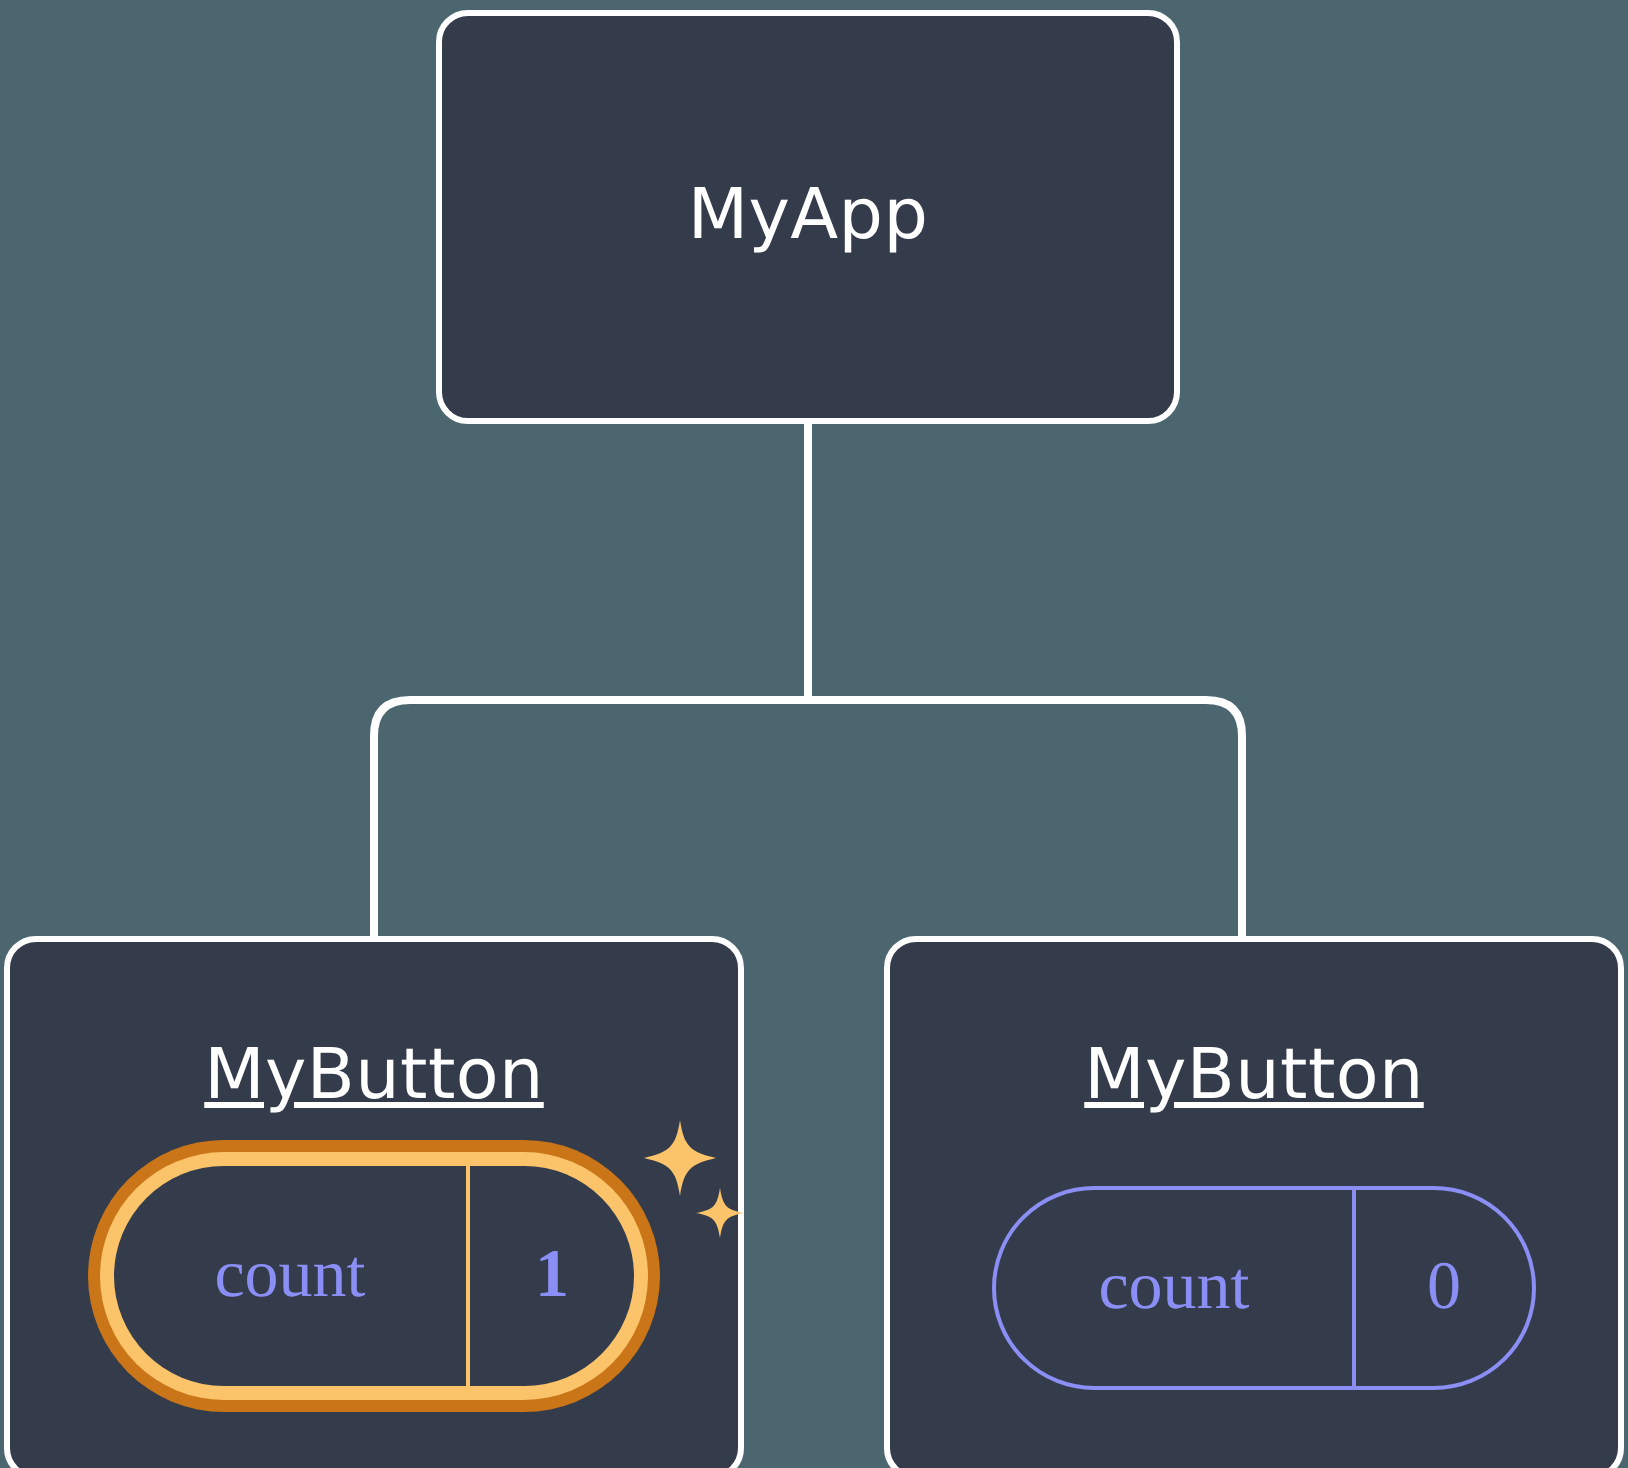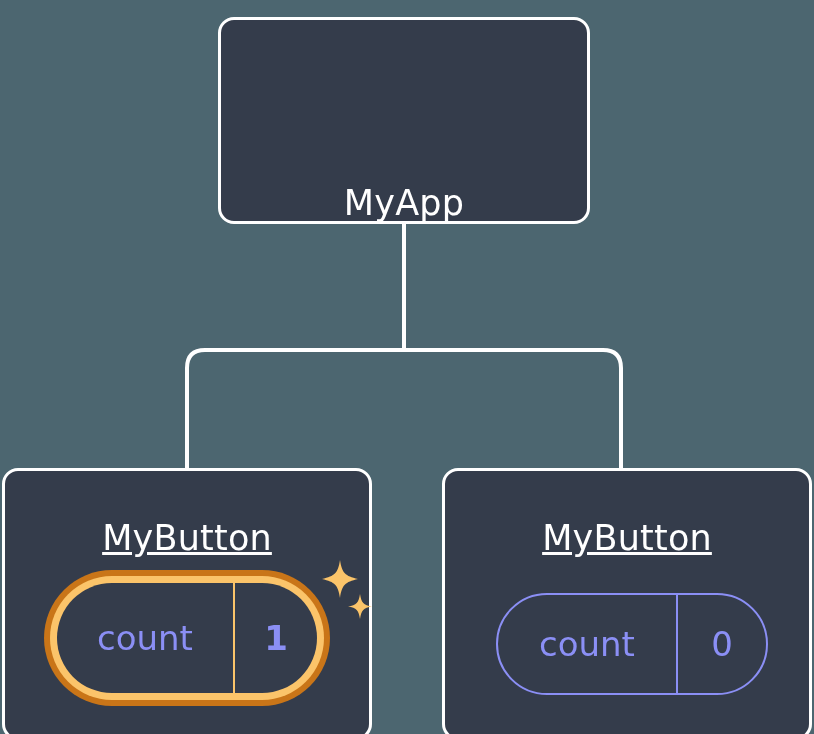--- a/index.html
+++ b/index.html
@@ -39,22 +39,21 @@
     border-radius: 16px;
     display: flex;
     flex-direction: column;
     align-items: center;
   }
   .node-root {
     left: 218px;
     top: 5px;
     width: 372px;
     height: 207px;
-    justify-content: flex-end;
-    margin-top: 12px;
+    justify-content: center;
   }
   .node-child-left {
     left: 2px;
     top: 468px;
     width: 370px;
     height: 272px;
     border-radius: 16px;
   }
   .node-child-right {
     left: 442px;
@@ -77,20 +76,21 @@
     margin-top: 50px;
     text-decoration: underline;
   }
 
   
   .pill-wrap {
     position: relative;
     display: flex;
     align-items: center;
     justify-content: flex-start;
+    font-family: Liberation Serif, serif;
   }
   .pill {
     box-sizing: border-box;
     display: flex;
     align-items: stretch;
     border-radius: 999px;
     background: transparent;
   }
   .pill-key, .pill-val {
     display: flex;

